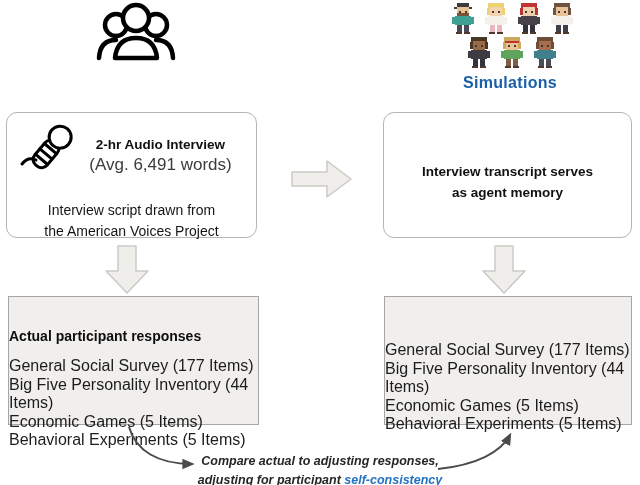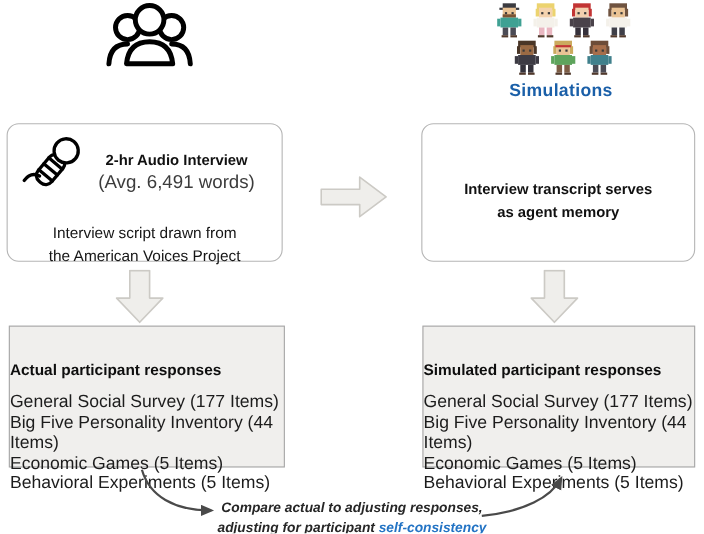--- a/index.html
+++ b/index.html
@@ -240,21 +240,20 @@
     <div class="bb-title">Actual participant responses</div>
     <div class="bb-items">
       <div>General Social Survey (177 Items)</div>
       <div>Big Five Personality Inventory (44 Items)</div>
       <div>Economic Games (5 Items)</div>
       <div>Behavioral Experiments (5 Items)</div>
     </div>
   </div>
 
   <div class="abs bottom-box" style="left:384px;top:296px;width:248px;height:129px;">
-    <div class="bb-title">Simulated participant responses</div>
     <div class="bb-items">
       <div>General Social Survey (177 Items)</div>
       <div>Big Five Personality Inventory (44 Items)</div>
       <div>Economic Games (5 Items)</div>
       <div>Behavioral Experiments (5 Items)</div>
     </div>
   </div>
 
   <svg class="overlay" width="640" height="485" viewBox="0 0 640 485">
     <defs>

